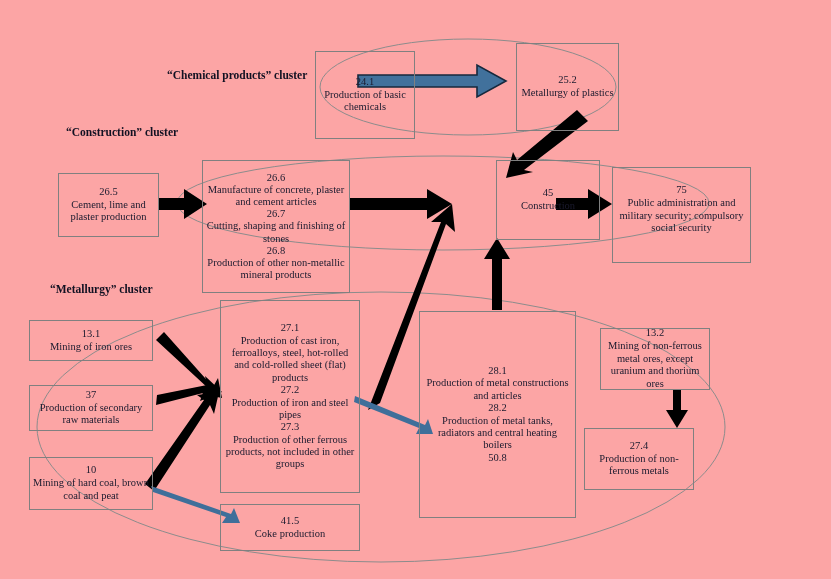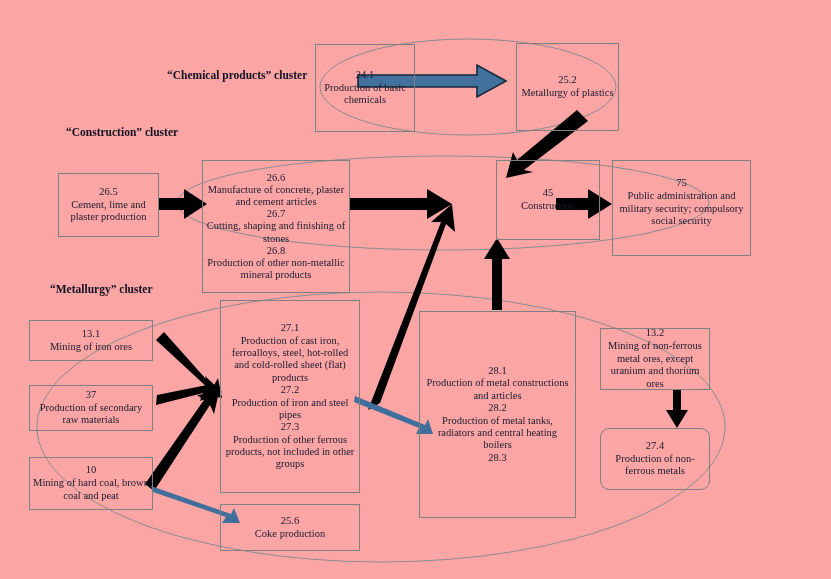--- a/index.html
+++ b/index.html
@@ -122,21 +122,21 @@
       <path class="blk" d="M673 390 L681 390 L681 410 L688 410 L677 428 L666 410 L673 410 Z"></path>
     </g>
   </svg>
 
   <div class="cluster-label" style="left:167px; top:69px;">“Chemical products” cluster</div>
 
   <div class="cluster-label" style="left:66px; top:126px;">“Construction” cluster</div>
 
   <div class="cluster-label" style="left:50px; top:283px;">“Metallurgy” cluster</div>
 
-  <div class="node" style="left:315px; top:44px; width:100px; height:88px;">
+  <div class="node" style="left:315px; top:51px; width:100px; height:88px;">
     <span class="ln">24.1</span>
     <span class="wrap">Production of basic chemicals</span>
   </div>
 
   <div class="node" style="left:516px; top:43px; width:103px; height:88px;">
     <span class="ln">25.2</span>
     <span class="wrap">Metallurgy of plastics</span>
   </div>
 
   <div class="node" style="left:58px; top:173px; width:101px; height:64px;">
@@ -151,21 +151,21 @@
     <span class="wrap">Cutting, shaping and finishing of stones</span>
     <span class="ln">26.8</span>
     <span class="wrap">Production of other non-metallic mineral products</span>
   </div>
 
   <div class="node" style="left:452px; top:160px; width:104px; height:80px;margin-left:44px;">
     <span class="ln">45</span>
     <span class="wrap">Construction</span>
   </div>
 
-  <div class="node" style="left:612px; top:160px; width:139px; height:96px; justify-content:flex-start; padding-top:16px;">
+  <div class="node" style="left:612px; top:167px; width:139px; height:96px; justify-content:flex-start; padding-top:16px;">
     <span class="ln">75</span>
     <span class="wrap">Public administration and military security; compulsory social security</span>
   </div>
 
   <div class="node" style="left:29px; top:320px; width:124px; height:41px;">
     <span class="ln">13.1</span>
     <span class="wrap">Mining of iron ores</span>
   </div>
 
   <div class="node" style="left:29px; top:385px; width:124px; height:46px;">
@@ -181,35 +181,35 @@
   <div class="node" style="left:220px; top:300px; width:140px; height:193px; line-height:1.18;">
     <span class="ln">27.1</span>
     <span class="wrap">Production of cast iron, ferroalloys, steel, hot-rolled and cold-rolled sheet (flat) products</span>
     <span class="ln">27.2</span>
     <span class="wrap">Production of iron and steel pipes</span>
     <span class="ln">27.3</span>
     <span class="wrap">Production of other ferrous products, not included in other groups</span>
   </div>
 
   <div class="node" style="left:220px; top:504px; width:140px; height:47px;">
-    <span class="ln">25.6</span>
+    <span class="ln">41.5</span>
     <span class="wrap">Coke production</span>
   </div>
 
   <div class="node" style="left:419px; top:311px; width:157px; height:207px; line-height:1.18;">
     <span class="ln">28.1</span>
     <span class="wrap">Production of metal constructions and articles</span>
     <span class="ln">28.2</span>
     <span class="wrap">Production of metal tanks, radiators and central heating boilers</span>
-    <span class="ln">28.3</span>
+    <span class="ln">50.8</span>
   </div>
 
   <div class="node" style="left:600px; top:328px; width:110px; height:62px;">
     <span class="ln">13.2</span>
     <span class="wrap">Mining of non-ferrous metal ores, except uranium and thorium ores</span>
   </div>
 
-  <div class="node" style="left:600px; top:428px; width:110px; height:62px;border-radius:9px;">
+  <div class="node" style="left:584px; top:428px; width:110px; height:62px;">
     <span class="ln">27.4</span>
     <span class="wrap">Production of non-ferrous metals</span>
   </div>
 
 </div>
 
 </body></html>

